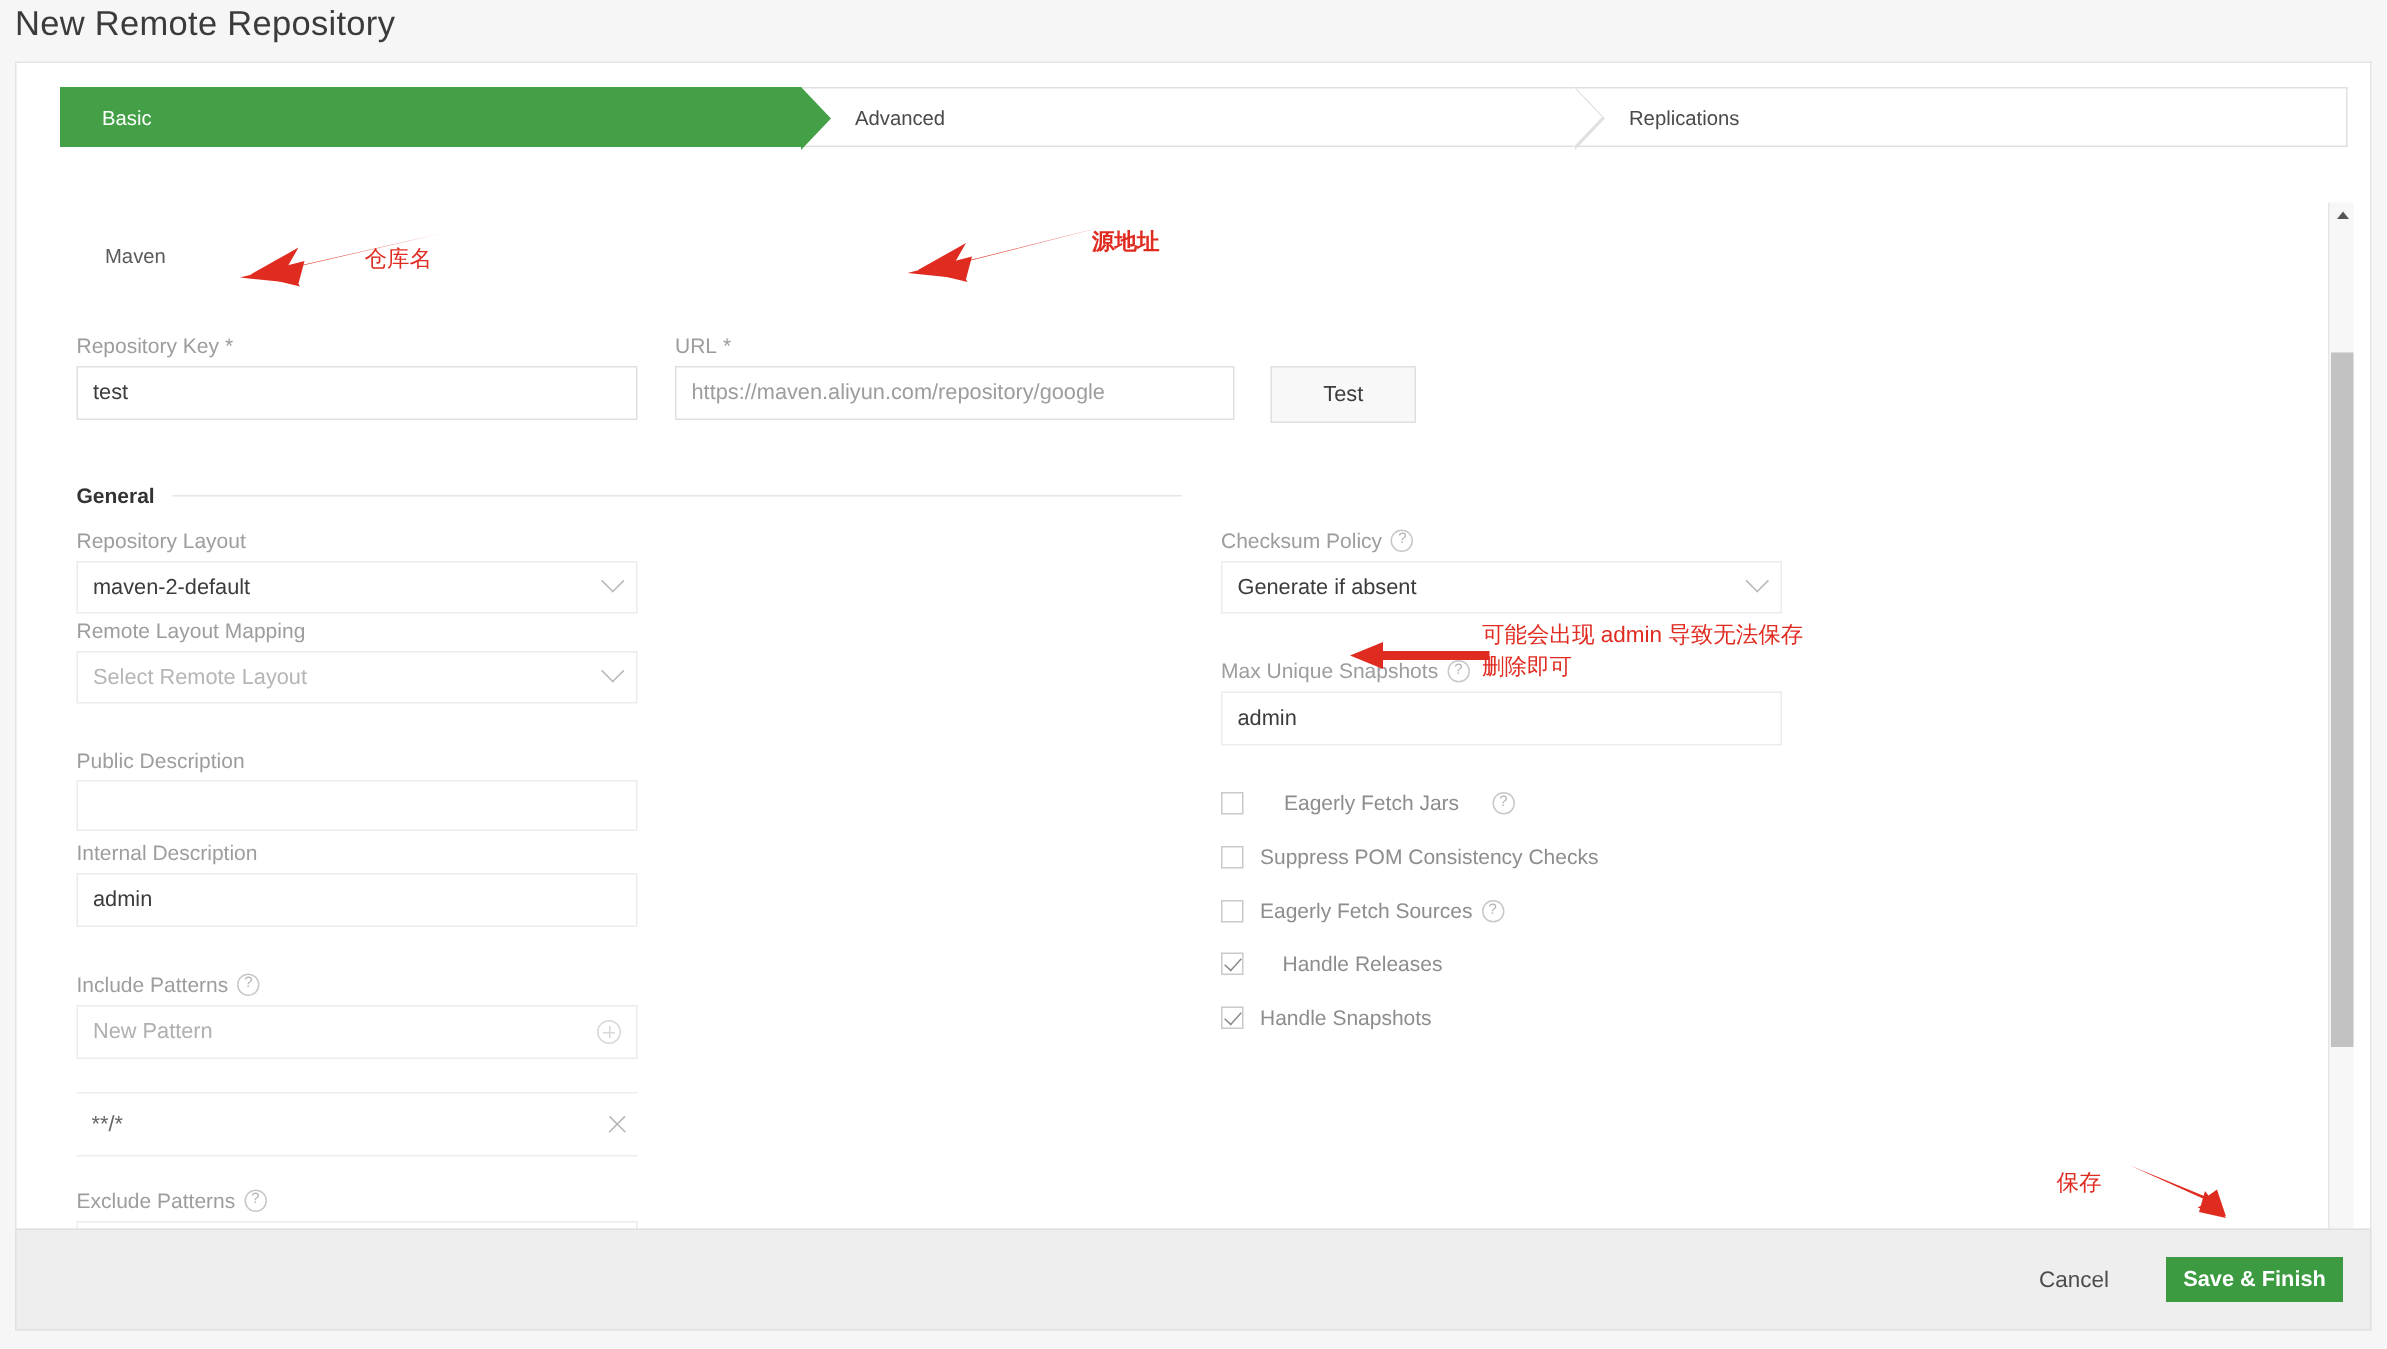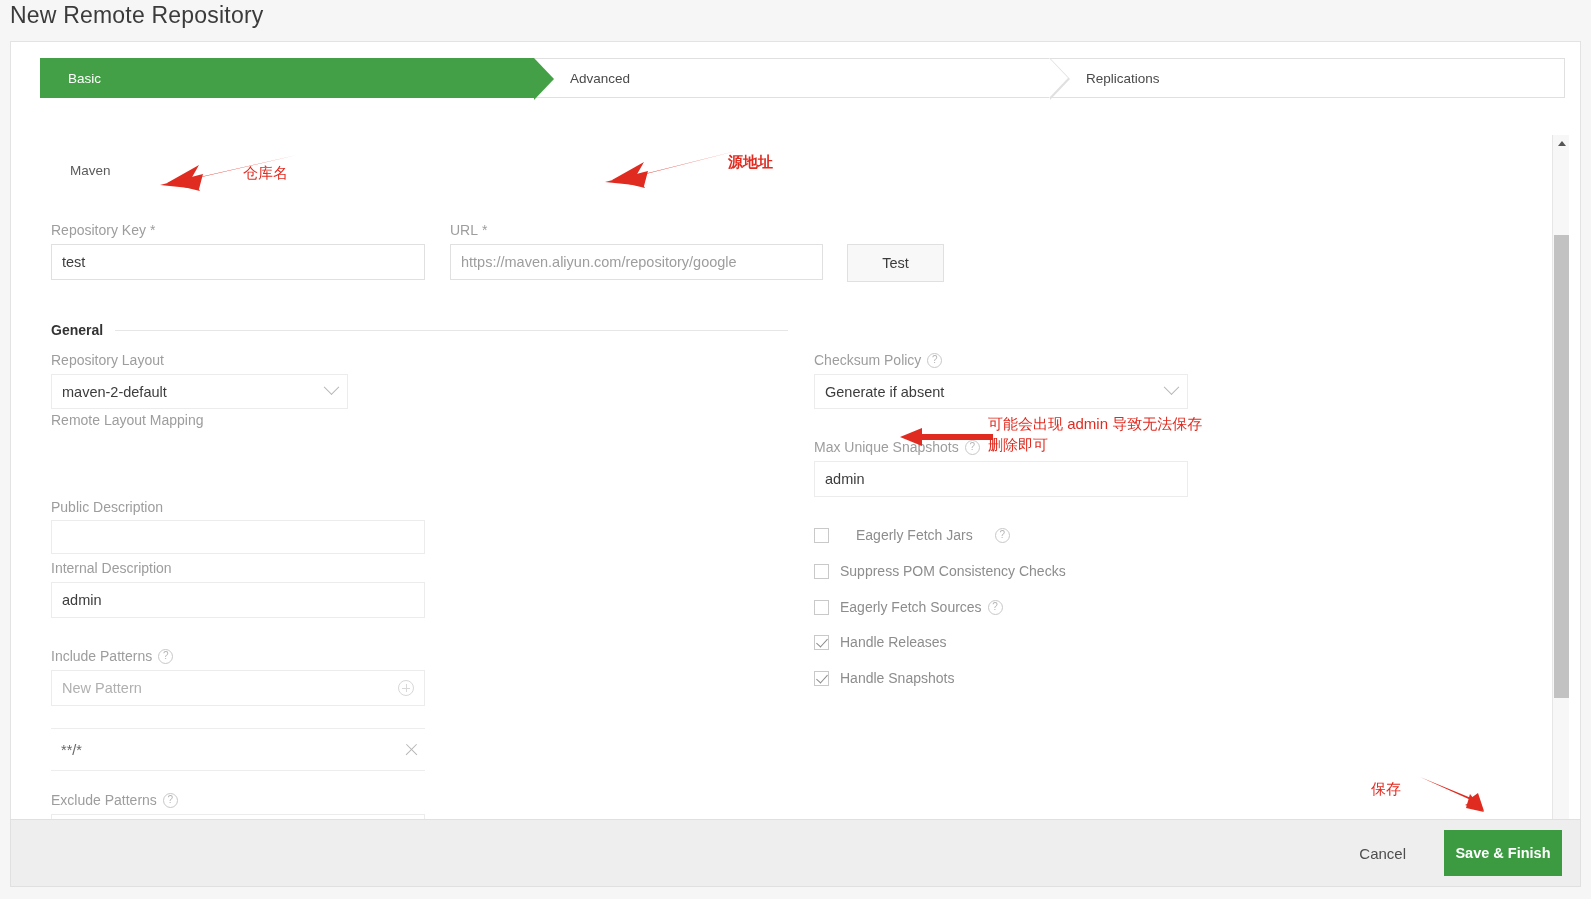--- a/index.html
+++ b/index.html
@@ -254,21 +254,21 @@
     background: none; border: none;
     font-family: "Liberation Sans", sans-serif;
     cursor: pointer;
   }
   #save-btn {
     background: #3c9b41;
     color: #fff;
     font-size: 14.5px;
     font-weight: bold;
     border: none;
-    width: 118px; height: 46px;
+    width: 118px; height: 30px;
     margin-right: 18px;
     cursor: pointer;
     font-family: "Liberation Sans", sans-serif;
   }
 
   
   #scrollbar {
     position: absolute;
     right: 11px; top: 93px;
     width: 17px; height: 725px;
@@ -330,26 +330,30 @@
     <div class="txt-input ph" style="position:absolute;left:439px;top:132px;width:373px;">https://maven.aliyun.com/repository/google</div>
 
     <div style="position:absolute;left:836px;top:132px;width:97px;height:38px;border:1px solid #e0e0e0;background:#f8f8f8;display:flex;align-items:center;justify-content:center;font-size:14.5px;color:#3c3c3c;">Test</div>
 
     <div class="sec-head" style="position:absolute;left:40px;top:210px;width:737px;">
       <span>General</span>
       <span class="rule"></span>
     </div>
 
     <div class="fld-label" style="position:absolute;left:40px;top:240px;">Repository Layout</div>
-    <div class="select-box" style="position:absolute;left:40px;top:262px;width:297px;border:1px solid #ececec;text-align:right;">
+    <div class="select-box" style="position:absolute;left:40px;top:262px;width:374px;border:1px solid #ececec;text-align:right;">
       <span>maven-2-default</span>
       <span class="chevd"></span>
     </div>
 
     <div class="fld-label" style="position:absolute;left:40px;top:300px;">Remote Layout Mapping</div>
+    <div class="select-box ph" style="position:absolute;left:40px;top:322px;width:374px;border:1px solid #ececec;">
+      <span>Select Remote Layout</span>
+      <span class="chevd"></span>
+    </div>
 
     <div class="fld-label" style="position:absolute;left:40px;top:387px;">Public Description</div>
     <div class="line-input" style="position:absolute;left:40px;top:408px;width:374px;border:1px solid #ececec;"></div>
 
     <div class="fld-label" style="position:absolute;left:40px;top:448px;">Internal Description</div>
     <div class="txt-input" style="position:absolute;left:40px;top:470px;width:374px;border:1px solid #ececec;">admin</div>
 
     <div class="lbl-row" style="position:absolute;left:40px;top:536px;">
       <span class="fld-label">Include Patterns</span>
       <span class="helpicon">?</span>
@@ -399,21 +403,21 @@
       <span class="cbox"></span>
       <span class="cblabel">Suppress POM Consistency Checks</span>
     </div>
 
     <div class="cbrow" style="position:absolute;left:803px;top:487px;">
       <span class="cbox"></span>
       <span class="cblabel">Eagerly Fetch Sources</span>
       <span class="helpicon">?</span>
     </div>
 
-    <div class="cbrow" style="position:absolute;left:803px;top:522px;">
+    <div class="cbrow" style="position:absolute;left:803px;top:522px;gap:15px;">
       <span class="cbox on"></span>
       <span class="cblabel">Handle Releases</span>
     </div>
 
     <div class="cbrow" style="position:absolute;left:803px;top:558px;">
       <span class="cbox on"></span>
       <span class="cblabel">Handle Snapshots</span>
     </div>
 
   </div>

